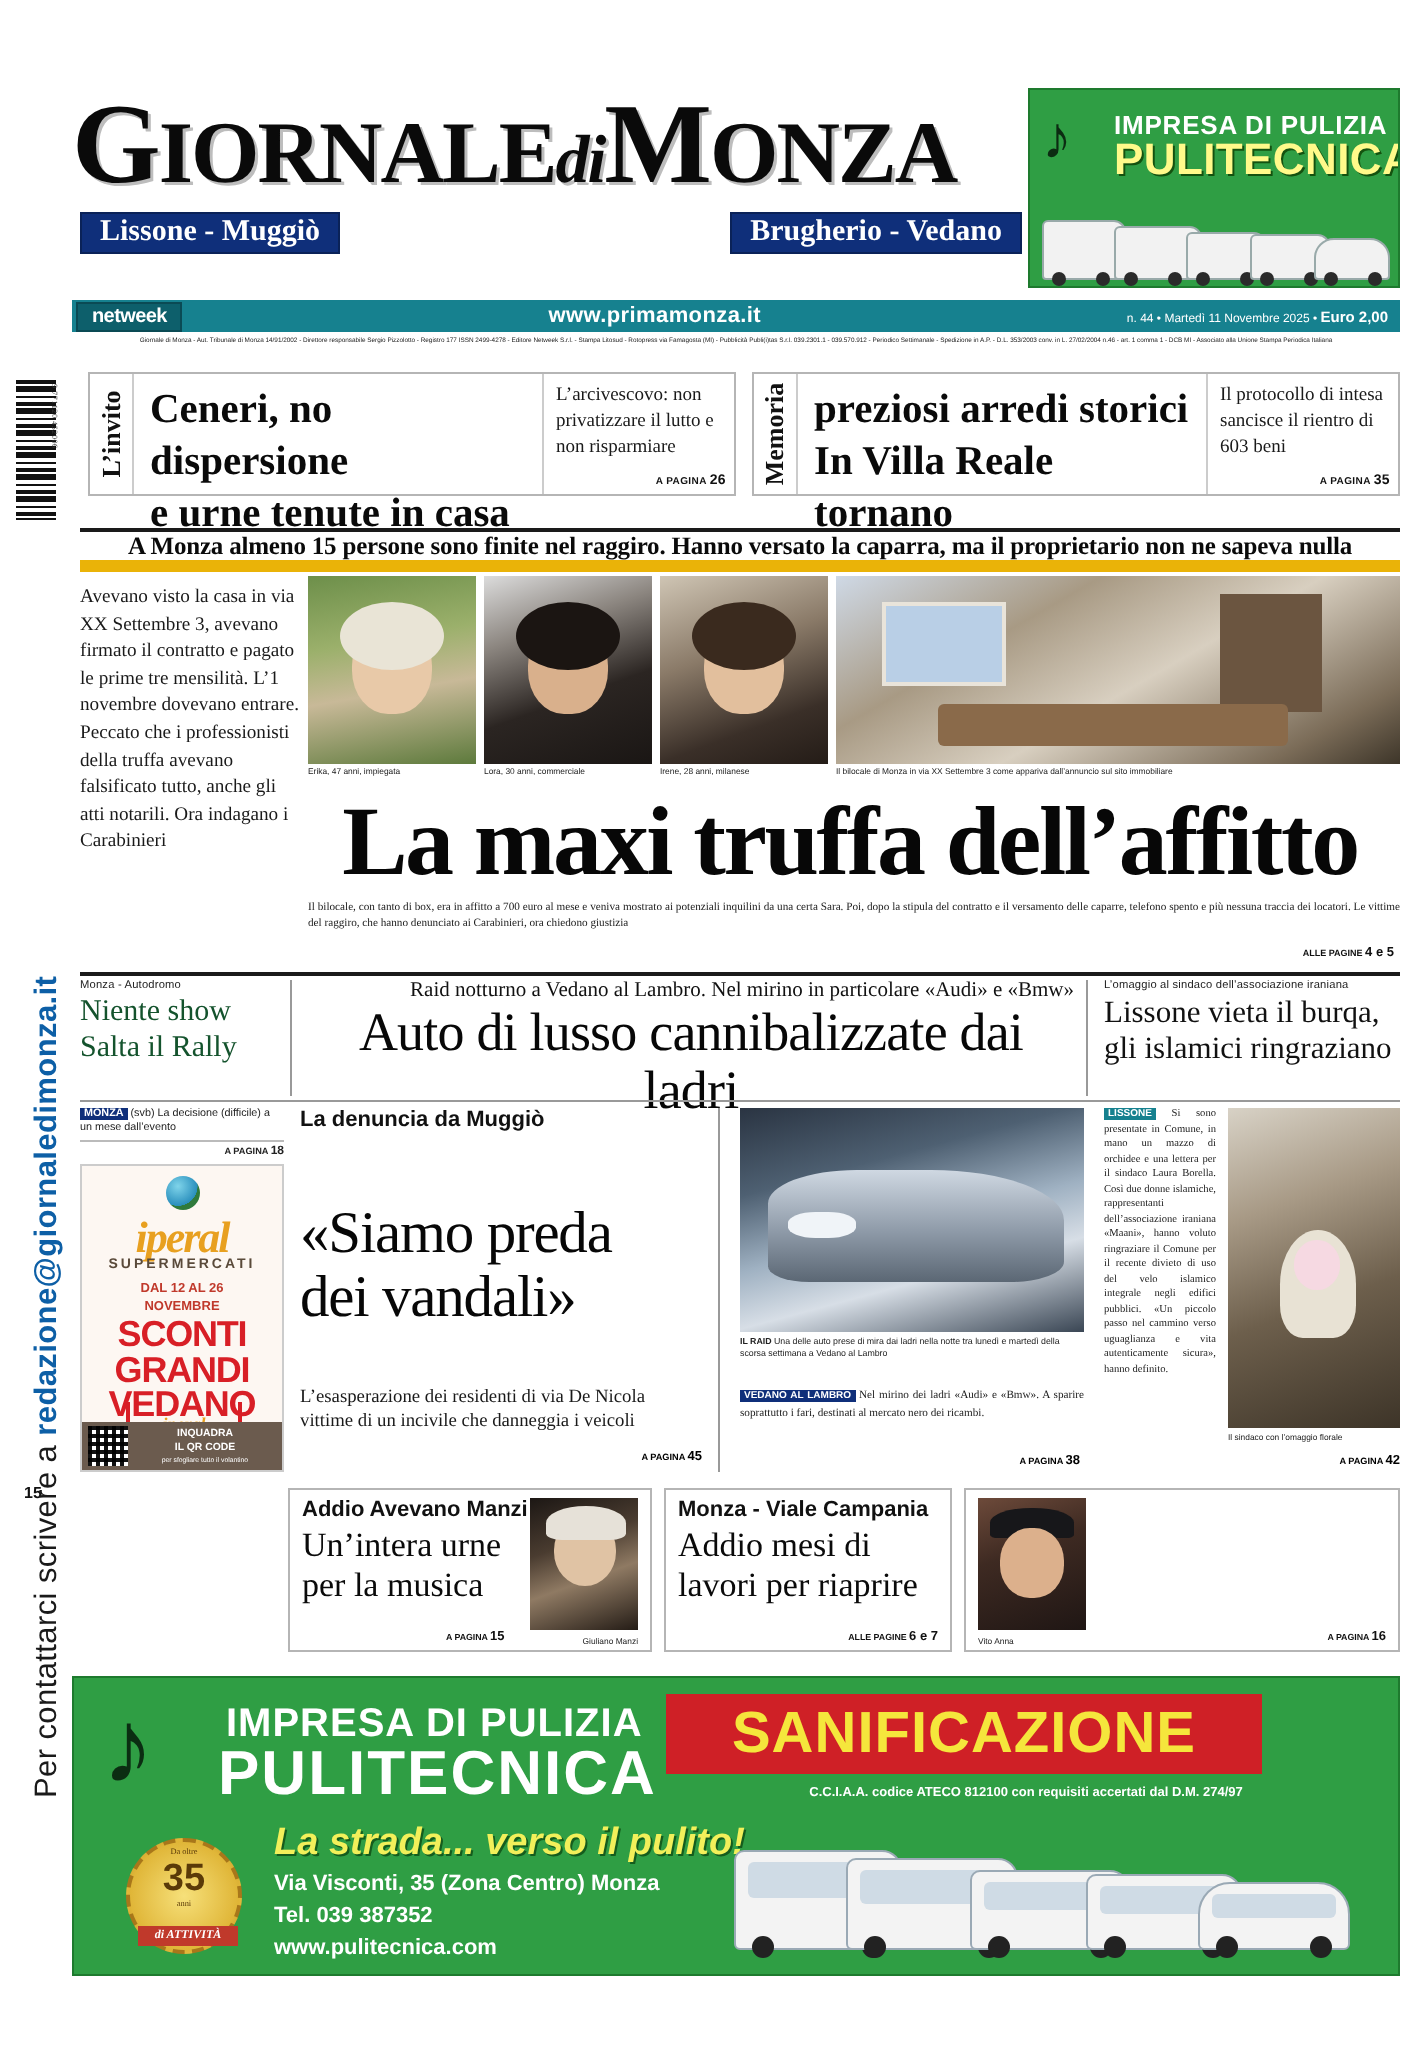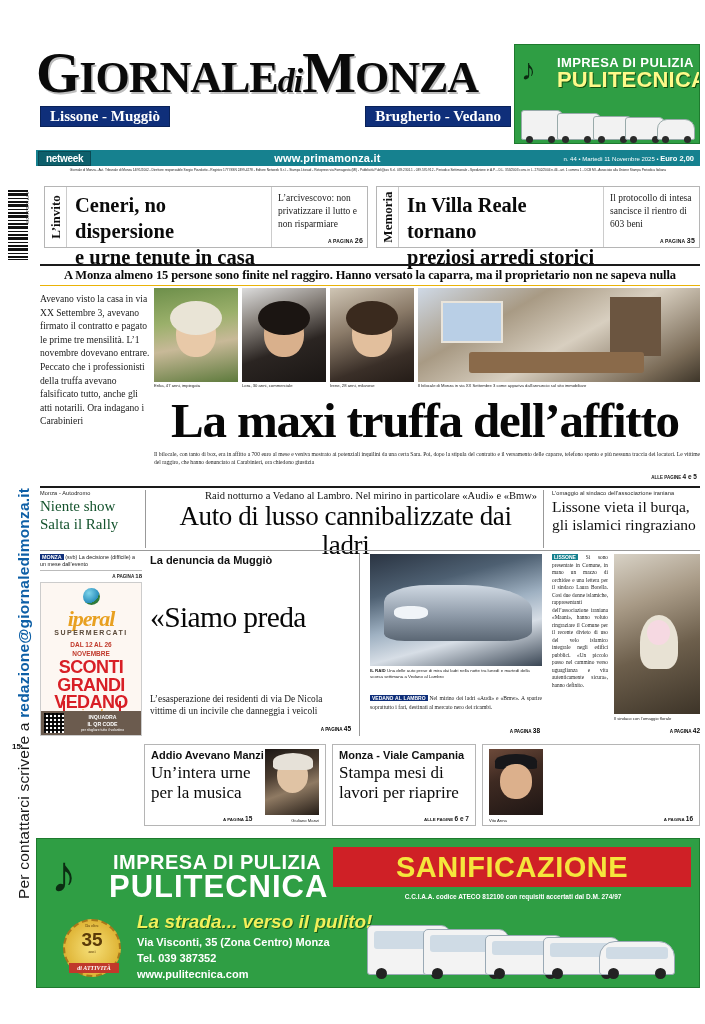--- a/index.html
+++ b/index.html
@@ -150,21 +150,21 @@
   .teaser .ref {
     position: absolute; right: 4px; bottom: 3px;
     font-family: "Liberation Sans", sans-serif; font-size: 5px;
     font-weight: bold; color: #111; letter-spacing: .2px;
   }
   .teaser .ref b { font-size: 7px; }
 
   
   .mainband {
     position: absolute; left: 40px; top: 264px; width: 660px; height: 22px;
-    border-top: 2px solid #1a1a1a; border-bottom: 1px solid #eab308;
+    border-top: 2px solid #1a1a1a; border-bottom: 6px solid #eab308;
     display: flex; align-items: center; justify-content: center;
   }
   .mainband span { font-size: 12.5px; font-weight: bold; color: #0a0a0a; letter-spacing: -.1px; }
 
   .main-left {
     position: absolute; left: 40px; top: 292px; width: 110px;
     font-size: 9.6px; line-height: 1.42; color: #1a1a1a;
   }
   .photos { position: absolute; left: 154px; top: 288px; width: 546px; height: 94px; display: flex; gap: 4px; }
   .photo { position: relative; overflow: hidden; }
@@ -337,21 +337,21 @@
     font-family: "Liberation Sans", sans-serif; font-weight: bold; font-size: 11px; line-height: 1.45; }
   .ab-seal { position: absolute; left: 26px; top: 80px; width: 58px; height: 58px; border-radius: 50%;
     background: radial-gradient(circle, #f6e07a 0%, #e0b638 70%, #b8881f 100%);
     border: 2px dashed #a8771a; text-align: center; }
   .ab-seal .n { font-family: "Liberation Sans", sans-serif; font-weight: bold; font-size: 19px; color: #5a3a08; margin-top: 16px; line-height: 1; }
   .ab-seal .t1 { font-size: 4.2px; color: #5a3a08; display: block; margin-top: 2px; }
   .ab-seal .t2 { font-size: 4.2px; color: #5a3a08; display: block; }
   .ab-seal-rib { position: absolute; left: 4px; bottom: 2px; width: 50px; height: 10px;
     background: #c0392b; color: #fff; font-family: "Liberation Serif", serif; font-style: italic;
     font-weight: bold; font-size: 6px; line-height: 10px; }
-  .ab-sanif { position: absolute; left: 296px; top: 8px; width: 358px; height: 40px;
+  .ab-sanif { position: absolute; left: 296px; top: 8px; width: 298px; height: 40px;
     background: #cf2026; display: flex; align-items: center; justify-content: center; }
   .ab-sanif span { color: #f5e63c; font-family: "Liberation Sans", sans-serif;
     font-weight: bold; font-size: 29px; letter-spacing: .5px; }
   .ab-ccia { position: absolute; left: 300px; top: 54px; width: 352px; text-align: center;
     color: #fff; font-family: "Liberation Sans", sans-serif; font-weight: bold; font-size: 6.5px; }
   .ab-fleet { position: absolute; left: 330px; top: 66px; width: 320px; height: 76px; }
   .bvan { position: absolute; bottom: 6px; background: #f3f3f3; border: 1px solid #9aa9b5;
     border-radius: 5px 10px 3px 3px; }
   .bvan::after { content: ""; position: absolute; left: 8px; bottom: -5px; width: 11px; height: 11px;
     background: #222; border-radius: 50%; }
@@ -419,22 +419,22 @@
       <p>L’arcivescovo: non privatizzare il lutto e non risparmiare</p>
       <div class="ref"><span>A PAGINA </span><b>26</b></div>
     </div>
   </div>
 
   <div class="teaser t-right">
     <div class="kicker">
         <span>Memoria</span>
       </div>
     <div class="headline">
+      <div>preziosi arredi storici</div>
       <div>In Villa Reale tornano</div>
-      <div>preziosi arredi storici</div>
     </div>
     <div class="summary">
       <p>Il protocollo di intesa sancisce il rientro di 603 beni</p>
       <div class="ref"><span>A PAGINA </span><b>35</b></div>
     </div>
   </div>
 
   <div class="mainband">
     <span>A Monza almeno 15 persone sono finite nel raggiro. Hanno versato la caparra, ma il proprietario non ne sapeva nulla</span>
   </div>
@@ -528,20 +528,21 @@
           <div>IL QR CODE</div>
           <small>per sfogliare tutto il volantino</small>
         </div>
       </div>
     </div>
 
     <div class="vand-box">
       <div class="vand-kick">La denuncia da Muggiò</div>
       <div class="vand-hl">
         <div>«Siamo preda</div>
+        <div>dei vandali»</div>
       </div>
       <div class="vand-deck">
         <div>L’esasperazione dei residenti di via De Nicola</div>
         <div>vittime di un incivile che danneggia i veicoli</div>
       </div>
       <div class="vand-ref"><span>A PAGINA </span><b>45</b></div>
     </div>
 
     <div class="car-photo">
       <div class="car-body"></div>
@@ -581,21 +582,21 @@
       <div class="hair2"></div>
     </div>
     <div class="bot-ref" style="left:78px; bottom:3px;"><span>A PAGINA </span><b>15</b></div>
     <div class="bot-cap" style="right:6px;">Giuliano Manzi</div>
   </div>
 
   <div class="bot b2">
     <div class="bot-text" style="width:134px;">
       <div class="bot-kick">Monza - Viale Campania</div>
       <div class="bot-hl">
-        <div>Stampa mesi di</div>
+        <div>Addio mesi di</div>
         <div>lavori per riaprire</div>
       </div>
     </div>
     <div class="bot-ref" style="right:6px; bottom:3px;"><span>ALLE PAGINE </span><b>6 e 7</b></div>
   </div>
 
   <div class="bot b3">
     <div class="bot-photo ph-fefe" style="left:6px;">
       <div class="cap2"></div>
       <div class="face2"></div>

